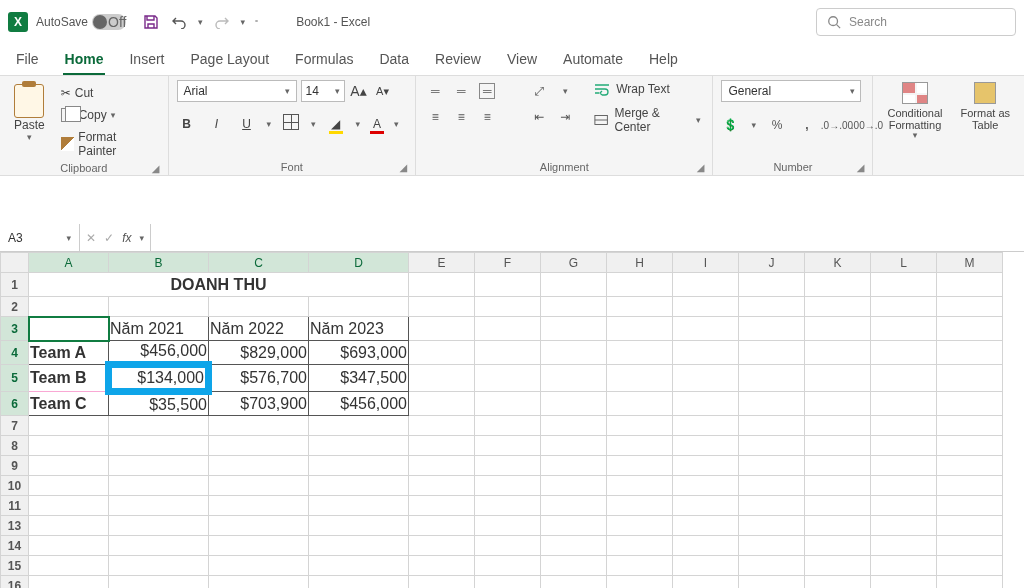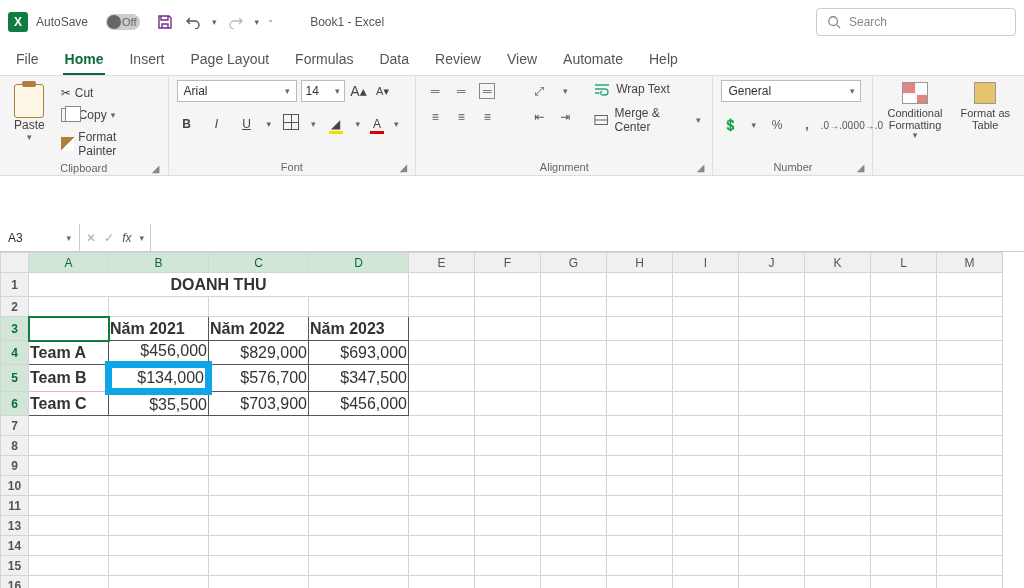--- a/index.html
+++ b/index.html
@@ -24,30 +24,30 @@
     gap: 8px;
   }
   .excel-logo {
     width: 20px; height: 20px;
     background: #107c41;
     border-radius: 3px;
     display: flex; align-items: center; justify-content: center;
     color: #fff; font-weight: bold; font-size: 12px;
   }
   .autosave {
-    display: flex; align-items: center; gap: 18px;
+    display: flex; align-items: center; gap: 4px;
     font-size: 12px; color: #555;
   }
   .toggle {
     width: 34px; height: 16px;
     background: #ccc;
     border-radius: 8px;
     position: relative;
-    display: flex; align-items: center;
-    font-size: 11px;
+    display: flex; align-items: flex-start;
+    font-size: 14px;
     color: #666;
     padding-left: 16px;
   }
   .toggle::before {
     content: "";
     position: absolute;
     left: 1px; top: 1px;
     width: 14px; height: 14px;
     background: #666;
     border-radius: 50%;
@@ -265,21 +265,21 @@
 
   .big-text td, .big-text th.placeholder {
     font-family: Arial, sans-serif;
     font-size: 16px;
     height: 24px;
   }
   .title-cell {
     font-weight:bold; text-align:center;
   }
   .year-header {
-    font-weight:bold;
+    font-weight:normal;
     text-align:left;
     margin-top:32px;
   }
   .team-label {
     font-weight:bold;
     text-align:left;
   }
   .money { text-align:right; }
 
   .caret { font-size:9px; color:#666; }

